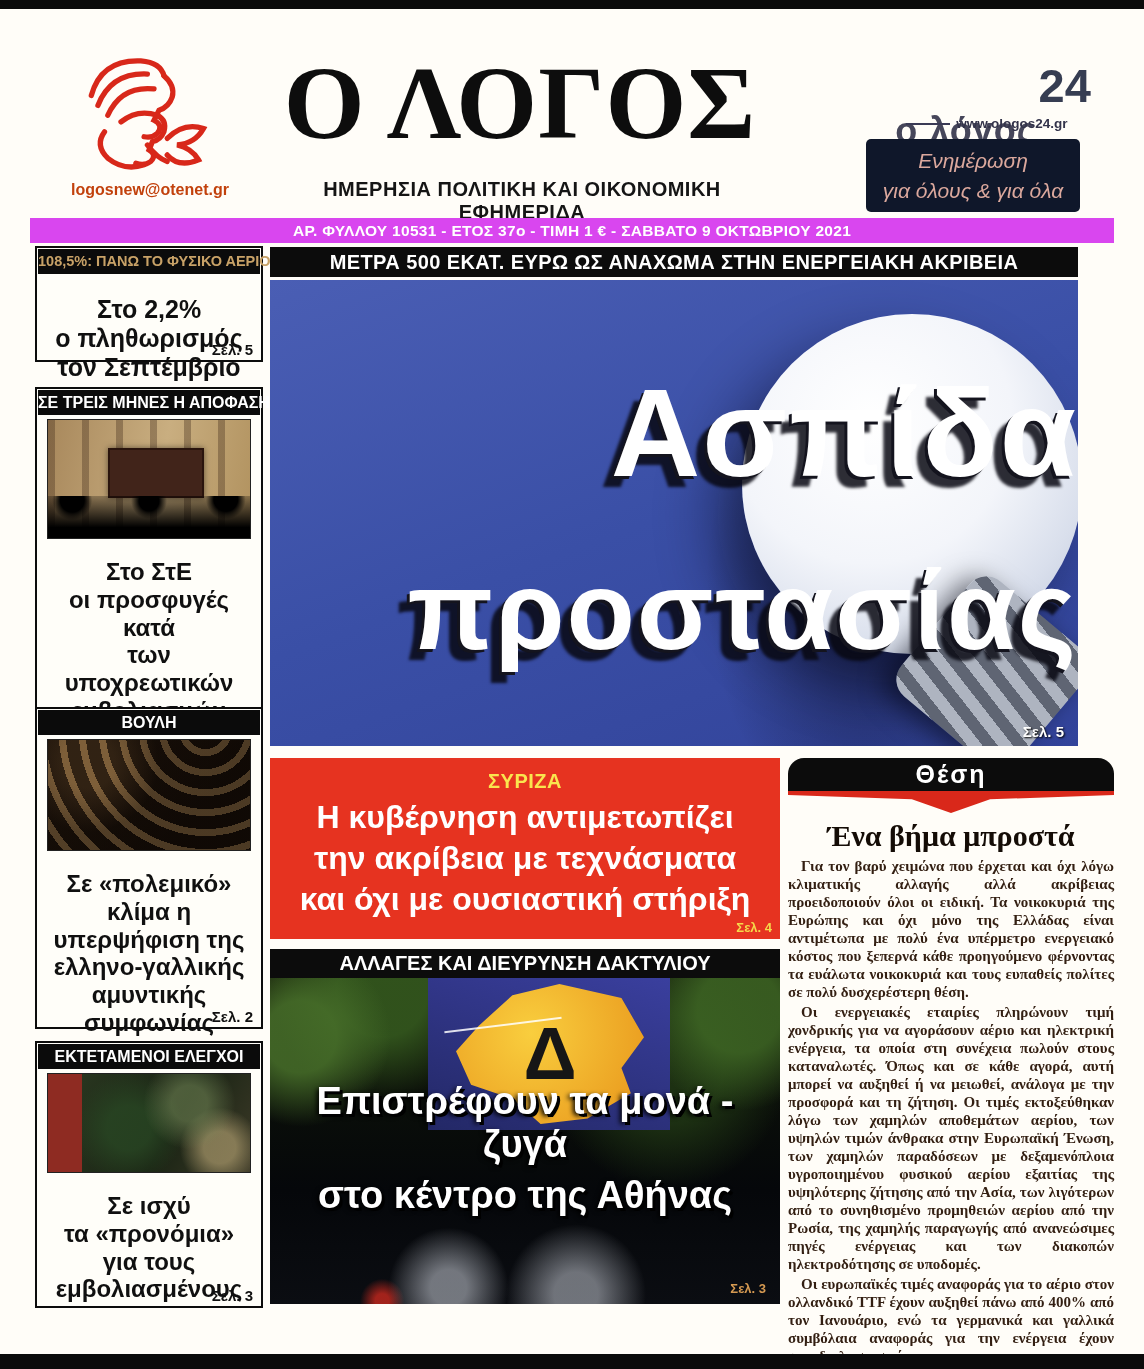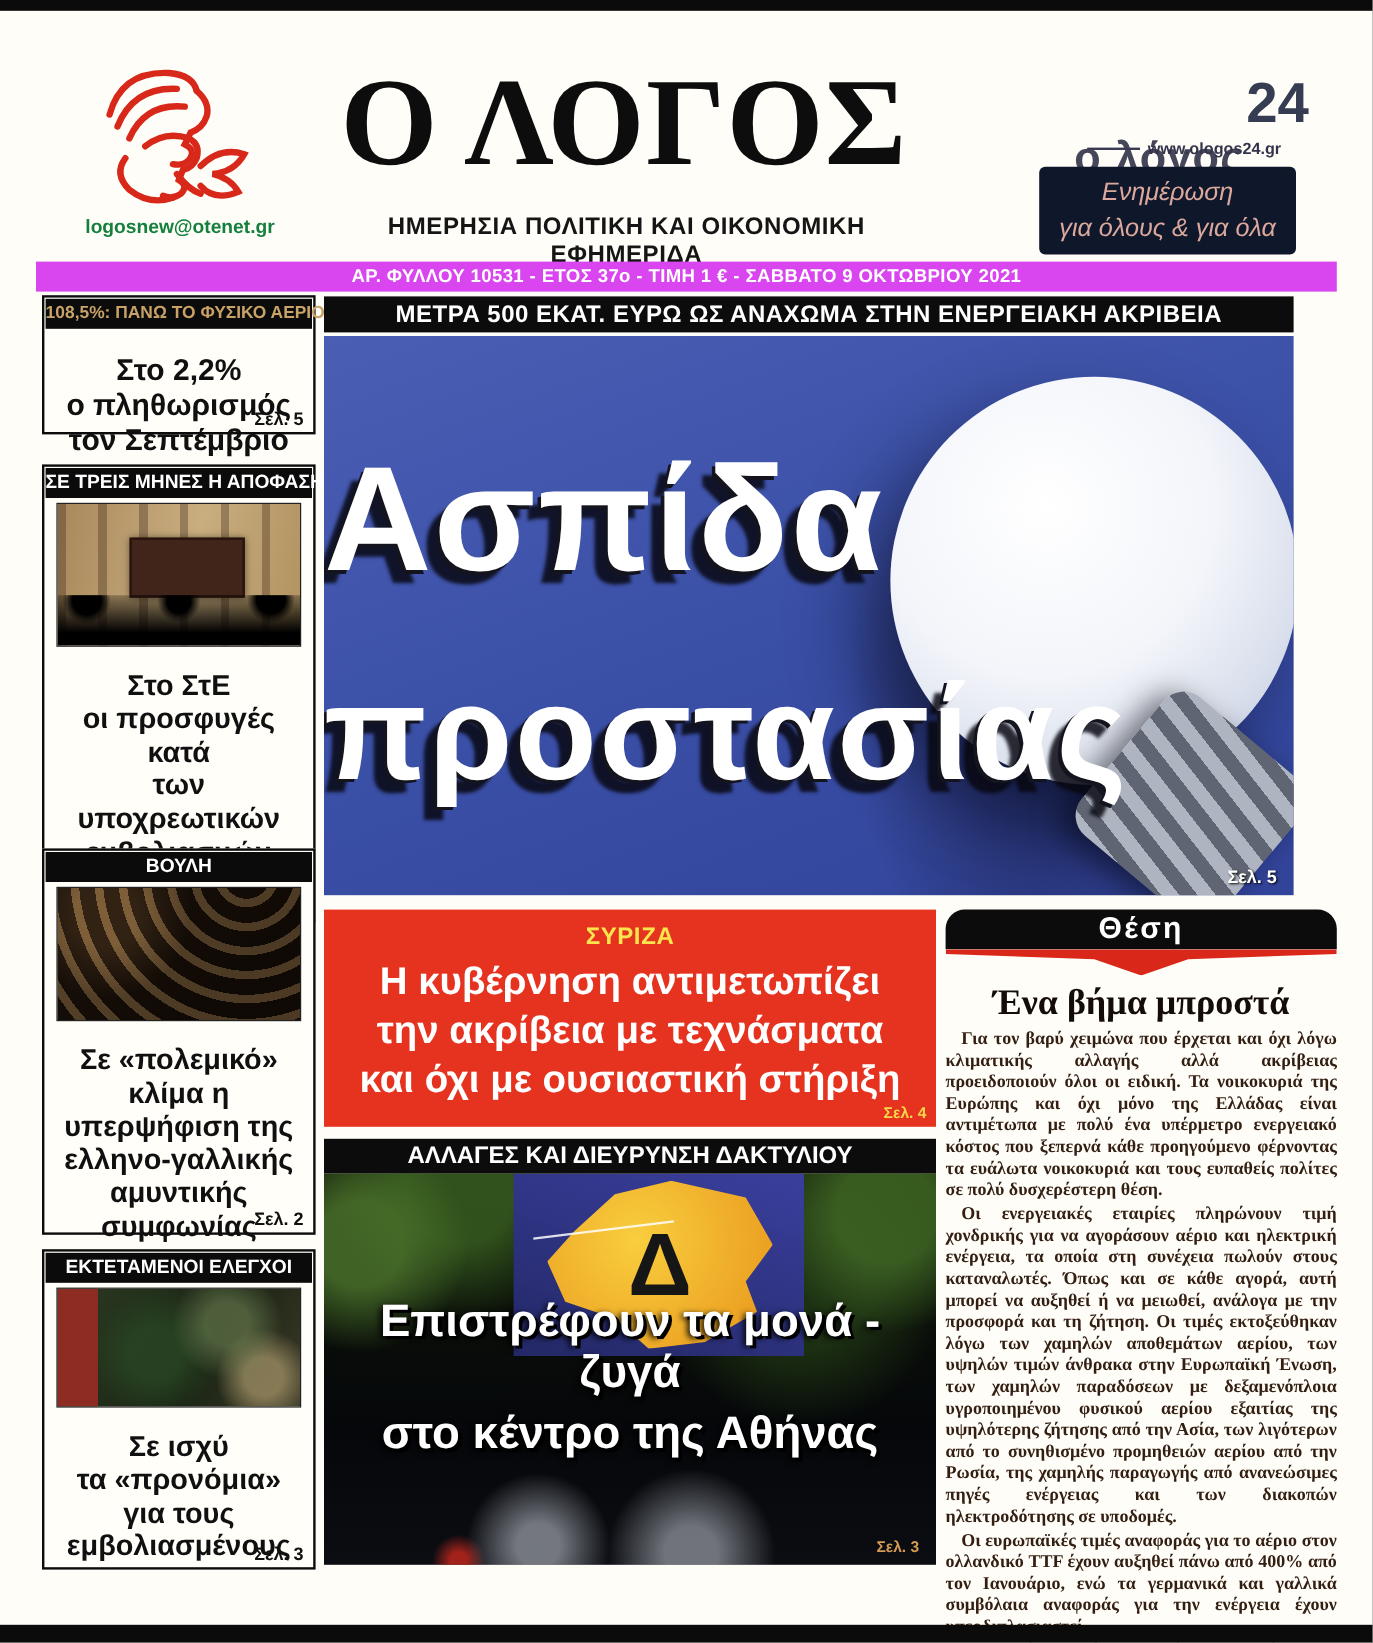--- a/index.html
+++ b/index.html
@@ -5,21 +5,21 @@
   html,body{margin:0;padding:0;background:#555;}
   .page{position:relative;width:1144px;height:1369px;margin:0 auto;background:#fffdf8;
         font-family:"Liberation Sans",sans-serif;overflow:hidden;}
   .abs{position:absolute;}
   
   .edge-top{left:0;top:0;width:1144px;height:9px;background:#0b0b0b;}
   .edge-bottom{left:0;top:1354px;width:1144px;height:15px;background:#0b0b0b;}
 
   
   .faces-logo{left:66px;top:46px;width:176px;height:132px;}
-  .email{left:28px;top:181px;width:244px;text-align:center;font-size:16px;font-weight:bold;color:#15803d;}
+  .email{left:28px;top:181px;width:244px;text-align:center;font-size:16px;font-weight:bold;color:#c2410c;}
   .np-title{left:258px;top:34px;width:524px;margin:0;text-align:center;
             font-family:"Liberation Serif","DejaVu Serif",serif;font-weight:bold;
             font-size:104px;line-height:138px;color:#0d0d0d;letter-spacing:1px;}
   .np-subtitle{left:260px;top:178px;width:524px;text-align:center;font-size:20px;font-weight:bold;color:#151515;letter-spacing:.5px;}
   .weblogo{left:888px;top:66px;width:210px;display:flex;align-items:flex-start;justify-content:center;}
   .wl-text{font-size:36px;font-weight:bold;color:#46465a;letter-spacing:1px;margin-top:44px;}
   .wl-24{font-size:47px;font-weight:bold;color:#363d52;line-height:40px;margin-left:2px;}
   .weburl{left:882px;top:116px;width:210px;display:flex;align-items:center;justify-content:center;gap:6px;}
   .weburl .dash{display:inline-block;width:44px;height:2px;background:#3a3a55;}
   .weburl .url{font-size:13.5px;font-weight:bold;color:#33334a;}
@@ -72,21 +72,21 @@
   #lead-image{left:270px;top:280px;width:808px;height:466px;overflow:hidden;
       background:linear-gradient(160deg,#4a5eb4,#3a4fa6 50%,#32439a);}
   .bulb-shadow{left:430px;top:90px;width:330px;height:470px;
       background:radial-gradient(ellipse at 50% 45%,rgba(5,5,18,.55),transparent 68%);}
   .bulb-glass{left:472px;top:34px;width:340px;height:340px;border-radius:50%;
       background:radial-gradient(circle at 38% 32%,#fff 0,#f3f5fa 45%,#d9dfec 72%,#b7c0d6 100%);
       box-shadow:-26px 30px 60px rgba(4,4,18,.45);}
   .bulb-base{left:648px;top:318px;width:150px;height:150px;border-radius:22px;transform:rotate(40deg);
       background:repeating-linear-gradient(12deg,#aeb4c0 0 12px,#5f6573 12px 24px);
       box-shadow:-8px 10px 24px rgba(0,0,10,.5);}
-  .lead-line{width:100%;text-align:left;color:#fff;font-weight:bold;letter-spacing:2px;
+  .lead-line{width:100%;text-align:right;color:#fff;font-weight:bold;letter-spacing:2px;
       text-shadow:-3px 3px 0 #14141e,-11px 11px 3px rgba(8,8,18,.85);}
   #lead-line1{top:82px;font-size:124px;}
   #lead-line2{top:266px;font-size:112px;}
   .lead-page{right:14px;bottom:6px;color:#fff;font-size:15px;font-weight:bold;text-shadow:1px 1px 2px #000;}
 
   #syriza-box{left:270px;top:758px;width:510px;height:181px;background:#e63320;text-align:center;}
   .syriza-kicker{padding-top:12px;color:#fae54e;font-size:20px;font-weight:bold;letter-spacing:.5px;}
   .syriza-headline{margin-top:4px;color:#fff;font-size:32px;font-weight:bold;line-height:1.28;white-space:pre-line;}
   .syriza-page{position:absolute;right:8px;bottom:4px;color:#f5d94a;font-size:13px;font-weight:bold;}
 

